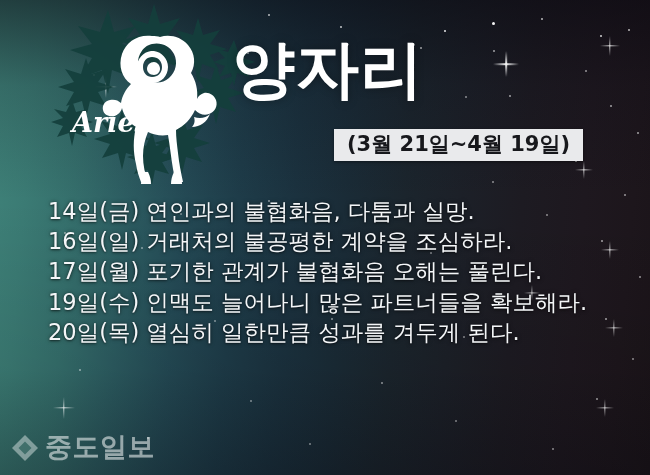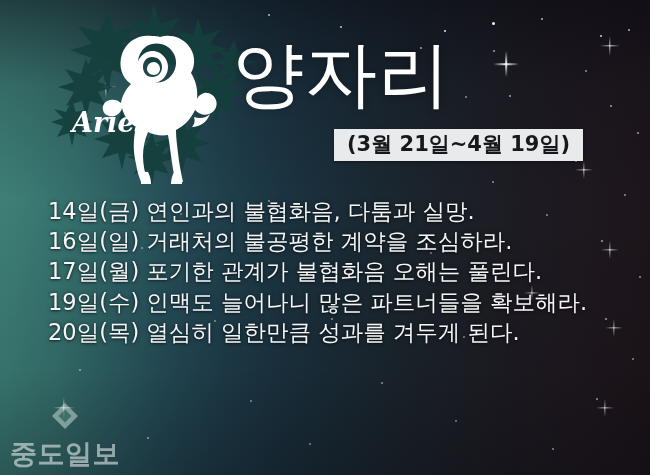--- a/index.html
+++ b/index.html
@@ -71,22 +71,22 @@
     height: 185px;
   }
   #emblem svg { display: block; }
 
   
   #title-ko {
     position: absolute;
     left: 232px;
     top: 38px;
     font-family: "DejaVu Sans", sans-serif;
-    font-size: 72px;
-    font-weight: 400;
+    font-size: 63px;
+    font-weight: 700;
     line-height: 1;
     color: #ffffff;
     letter-spacing: 1px;
     text-shadow: 0 0 10px rgba(0,0,0,0.35);
     white-space: nowrap;
   }
 
   #date-badge {
     position: absolute;
     left: 334px;
@@ -119,24 +119,23 @@
       0 0 4px rgba(0,0,0,0.55),
       0 1px 2px rgba(0,0,0,0.45);
   }
 
   
   #watermark {
     position: absolute;
     left: 10px;
     bottom: 8px;
     display: flex;
-    align-items: center;
+    align-items: flex-start;
     gap: 5px;
     opacity: 0.62;
-    flex-direction: column;
   }
   #watermark .wm-text {
     font-family: "DejaVu Sans", sans-serif;
     font-size: 27px;
     font-weight: 700;
     color: #dfe6e6;
     line-height: 1;
     letter-spacing: 0.5px;
   }
 </style>

